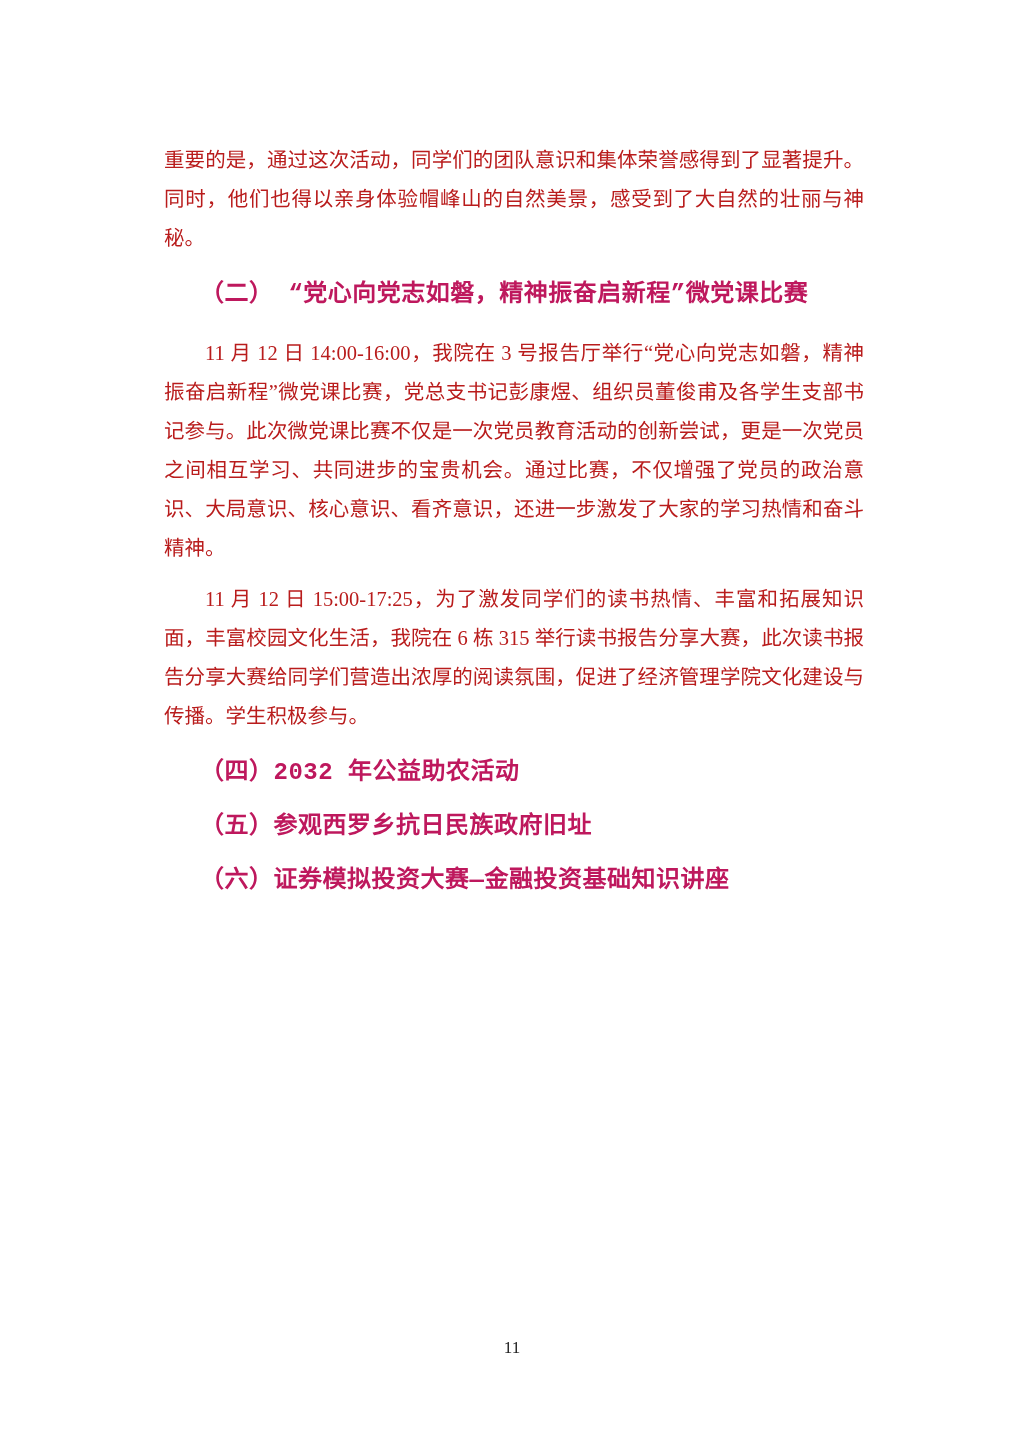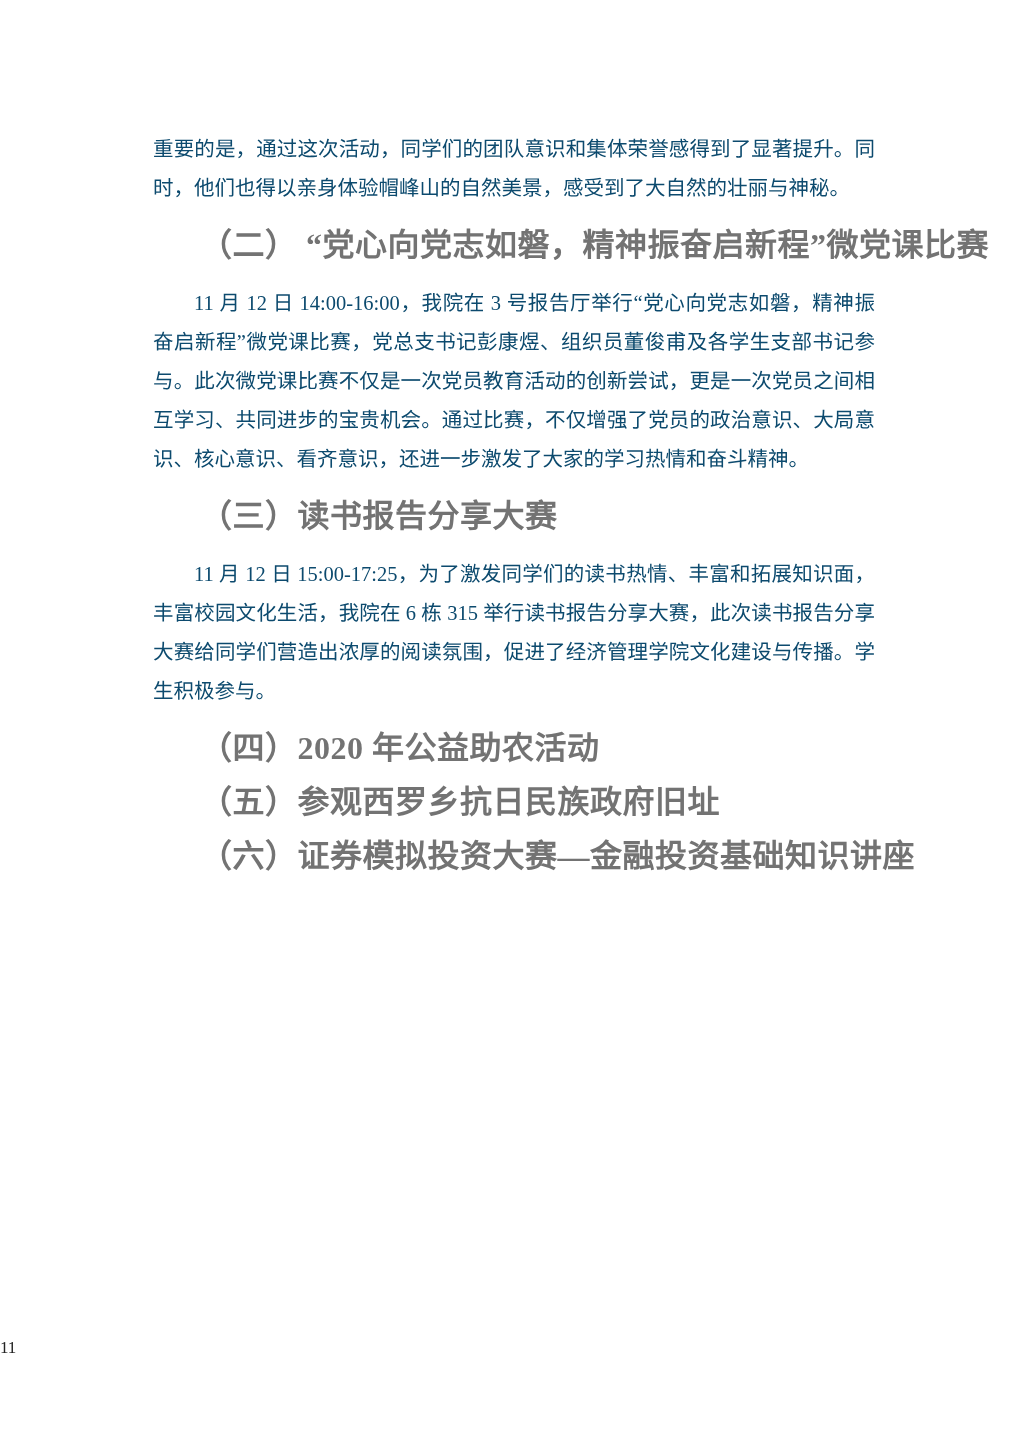--- a/index.html
+++ b/index.html
@@ -16,71 +16,71 @@
     overflow: hidden;
     margin: 0 auto;
   }
   .content {
     position: absolute;
     left: 152px;
     top: 129px;
     width: 724px;
   }
   p.body-para {
-    margin: 1px;
+    margin: 12px;
     font-family: "Liberation Serif", "DejaVu Serif", serif;
     font-size: 20.5px;
     line-height: 39px;
-    color: #0c4a6e;
+    color: #b91c1c;
     text-align: justify;
     text-justify: inter-character;
     text-indent: 41px;
     word-break: break-all;
   }
   p.no-indent {
     text-indent: 0;
   }
   h2.section-heading {
     margin: 22px 0 24px 0;
-    font-family: Liberation Serif, serif;
+    font-family: Liberation Mono, monospace;
     font-weight: 700;
-    font-size: 32px;
+    font-size: 24px;
     line-height: 30px;
-    color: #737373;
+    color: #be185d;
     text-indent: 48px;
     letter-spacing: 0.5px;
     white-space: nowrap;
   }
   .page-footer {
     position: absolute;
     left: 0;
     top: 1338px;
     width: 100%;
+    text-align: center;
   }
   .page-number {
     font-family: "Liberation Serif", "DejaVu Serif", serif;
     font-size: 17px;
     color: #222222;
   }
 </style>
 </head>
 <body>
 
 <div class="page">
   <main class="content">
 
     <p class="body-para no-indent">重要的是，通过这次活动，同学们的团队意识和集体荣誉感得到了显著提升。同时，他们也得以亲身体验帽峰山的自然美景，感受到了大自然的壮丽与神秘。</p>
 
     <h2 class="section-heading">（二） “党心向党志如磐，精神振奋启新程”微党课比赛</h2>
     <p class="body-para">11 月 12 日 14:00-16:00，我院在 3 号报告厅举行“党心向党志如磐，精神振奋启新程”微党课比赛，党总支书记彭康煜、组织员董俊甫及各学生支部书记参与。此次微党课比赛不仅是一次党员教育活动的创新尝试，更是一次党员之间相互学习、共同进步的宝贵机会。通过比赛，不仅增强了党员的政治意识、大局意识、核心意识、看齐意识，还进一步激发了大家的学习热情和奋斗精神。</p>
 
-    <h2 class="section-heading">（三）读书报告分享大赛</h2>
     <p class="body-para">11 月 12 日 15:00-17:25，为了激发同学们的读书热情、丰富和拓展知识面，丰富校园文化生活，我院在 6 栋 315 举行读书报告分享大赛，此次读书报告分享大赛给同学们营造出浓厚的阅读氛围，促进了经济管理学院文化建设与传播。学生积极参与。</p>
 
-    <h2 class="section-heading">（四）2020 年公益助农活动</h2>
+    <h2 class="section-heading">（四）2032 年公益助农活动</h2>
 
     <h2 class="section-heading">（五）参观西罗乡抗日民族政府旧址</h2>
 
     <h2 class="section-heading">（六）证券模拟投资大赛—金融投资基础知识讲座</h2>
 
   </main>
 
   <footer class="page-footer">
     <span class="page-number">11</span>
   </footer>

